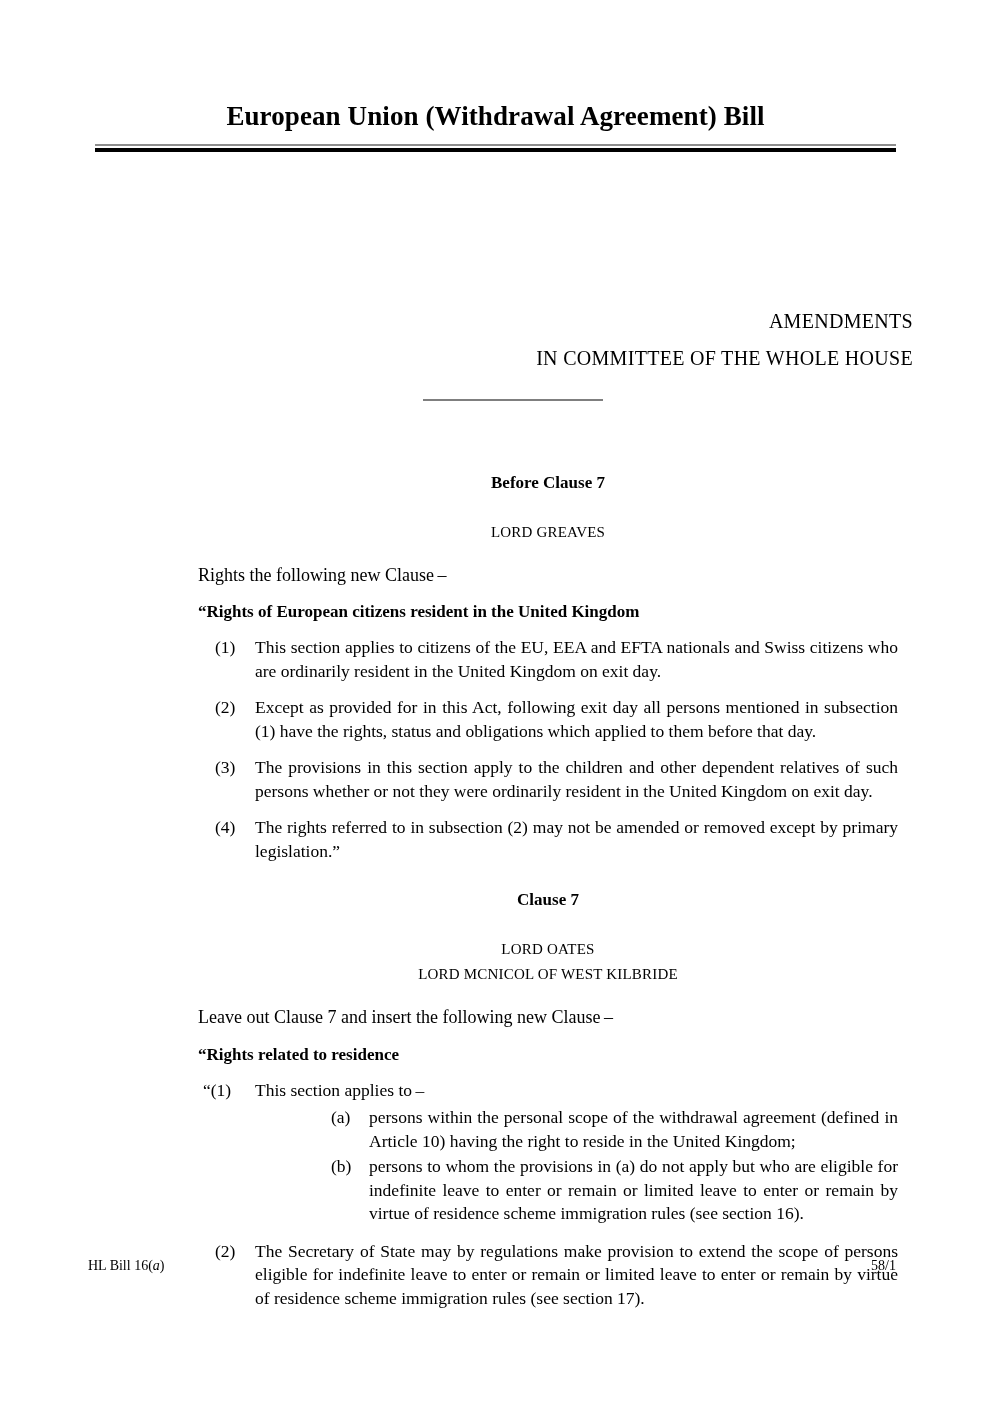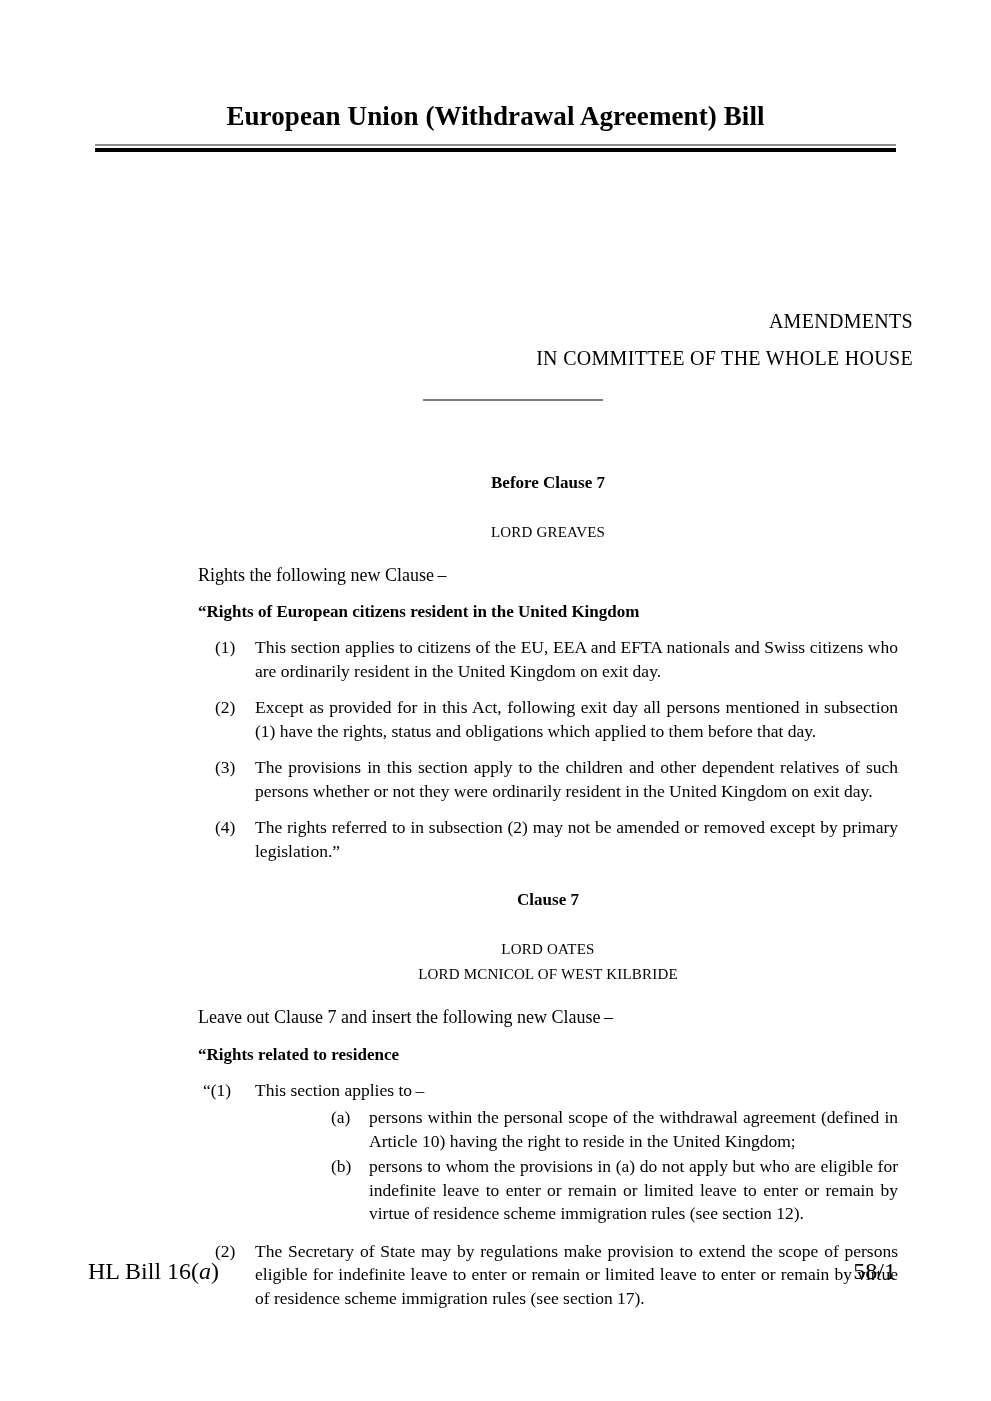--- a/index.html
+++ b/index.html
@@ -165,21 +165,21 @@
 
   
   .footer {
     position: absolute;
     left: 88px;
     top: 1258px;
     width: 808px;
     display: flex;
     justify-content: space-between;
     align-items: flex-start;
-    font-size: 24px;
+    font-size: 14px;
   }
   .footer-left, .footer-right { white-space: nowrap; }
   .ital { font-style: italic; }
 </style>
 </head>
 <body>
 
 <div class="page">
 
   <div class="title-block">
@@ -248,21 +248,21 @@
           <span class="marker">“(1)</span>
           <span>This section applies to –</span>
 
           <div class="letter-list">
             <div class="letter-item">
               <span class="marker">(a)</span>
               <span>persons within the personal scope of the withdrawal agreement (defined in Article 10) having the right to reside in the United Kingdom;</span>
             </div>
             <div class="letter-item">
               <span class="marker">(b)</span>
-              <span>persons to whom the provisions in (a) do not apply but who are eligible for indefinite leave to enter or remain or limited leave to enter or remain by virtue of residence scheme immigration rules (see section 12).</span>
+              <span>persons to whom the provisions in (a) do not apply but who are eligible for indefinite leave to enter or remain or limited leave to enter or remain by virtue of residence scheme immigration rules (see section 16).</span>
             </div>
           </div>
         </div>
 
         <div class="num-item">
           <span class="marker">(2)</span>
           <span>The Secretary of State may by regulations make provision to extend the scope of persons eligible for indefinite leave to enter or remain or limited leave to enter or remain by virtue of residence scheme immigration rules (see section 17).</span>
         </div>
       </div>
     </div>

